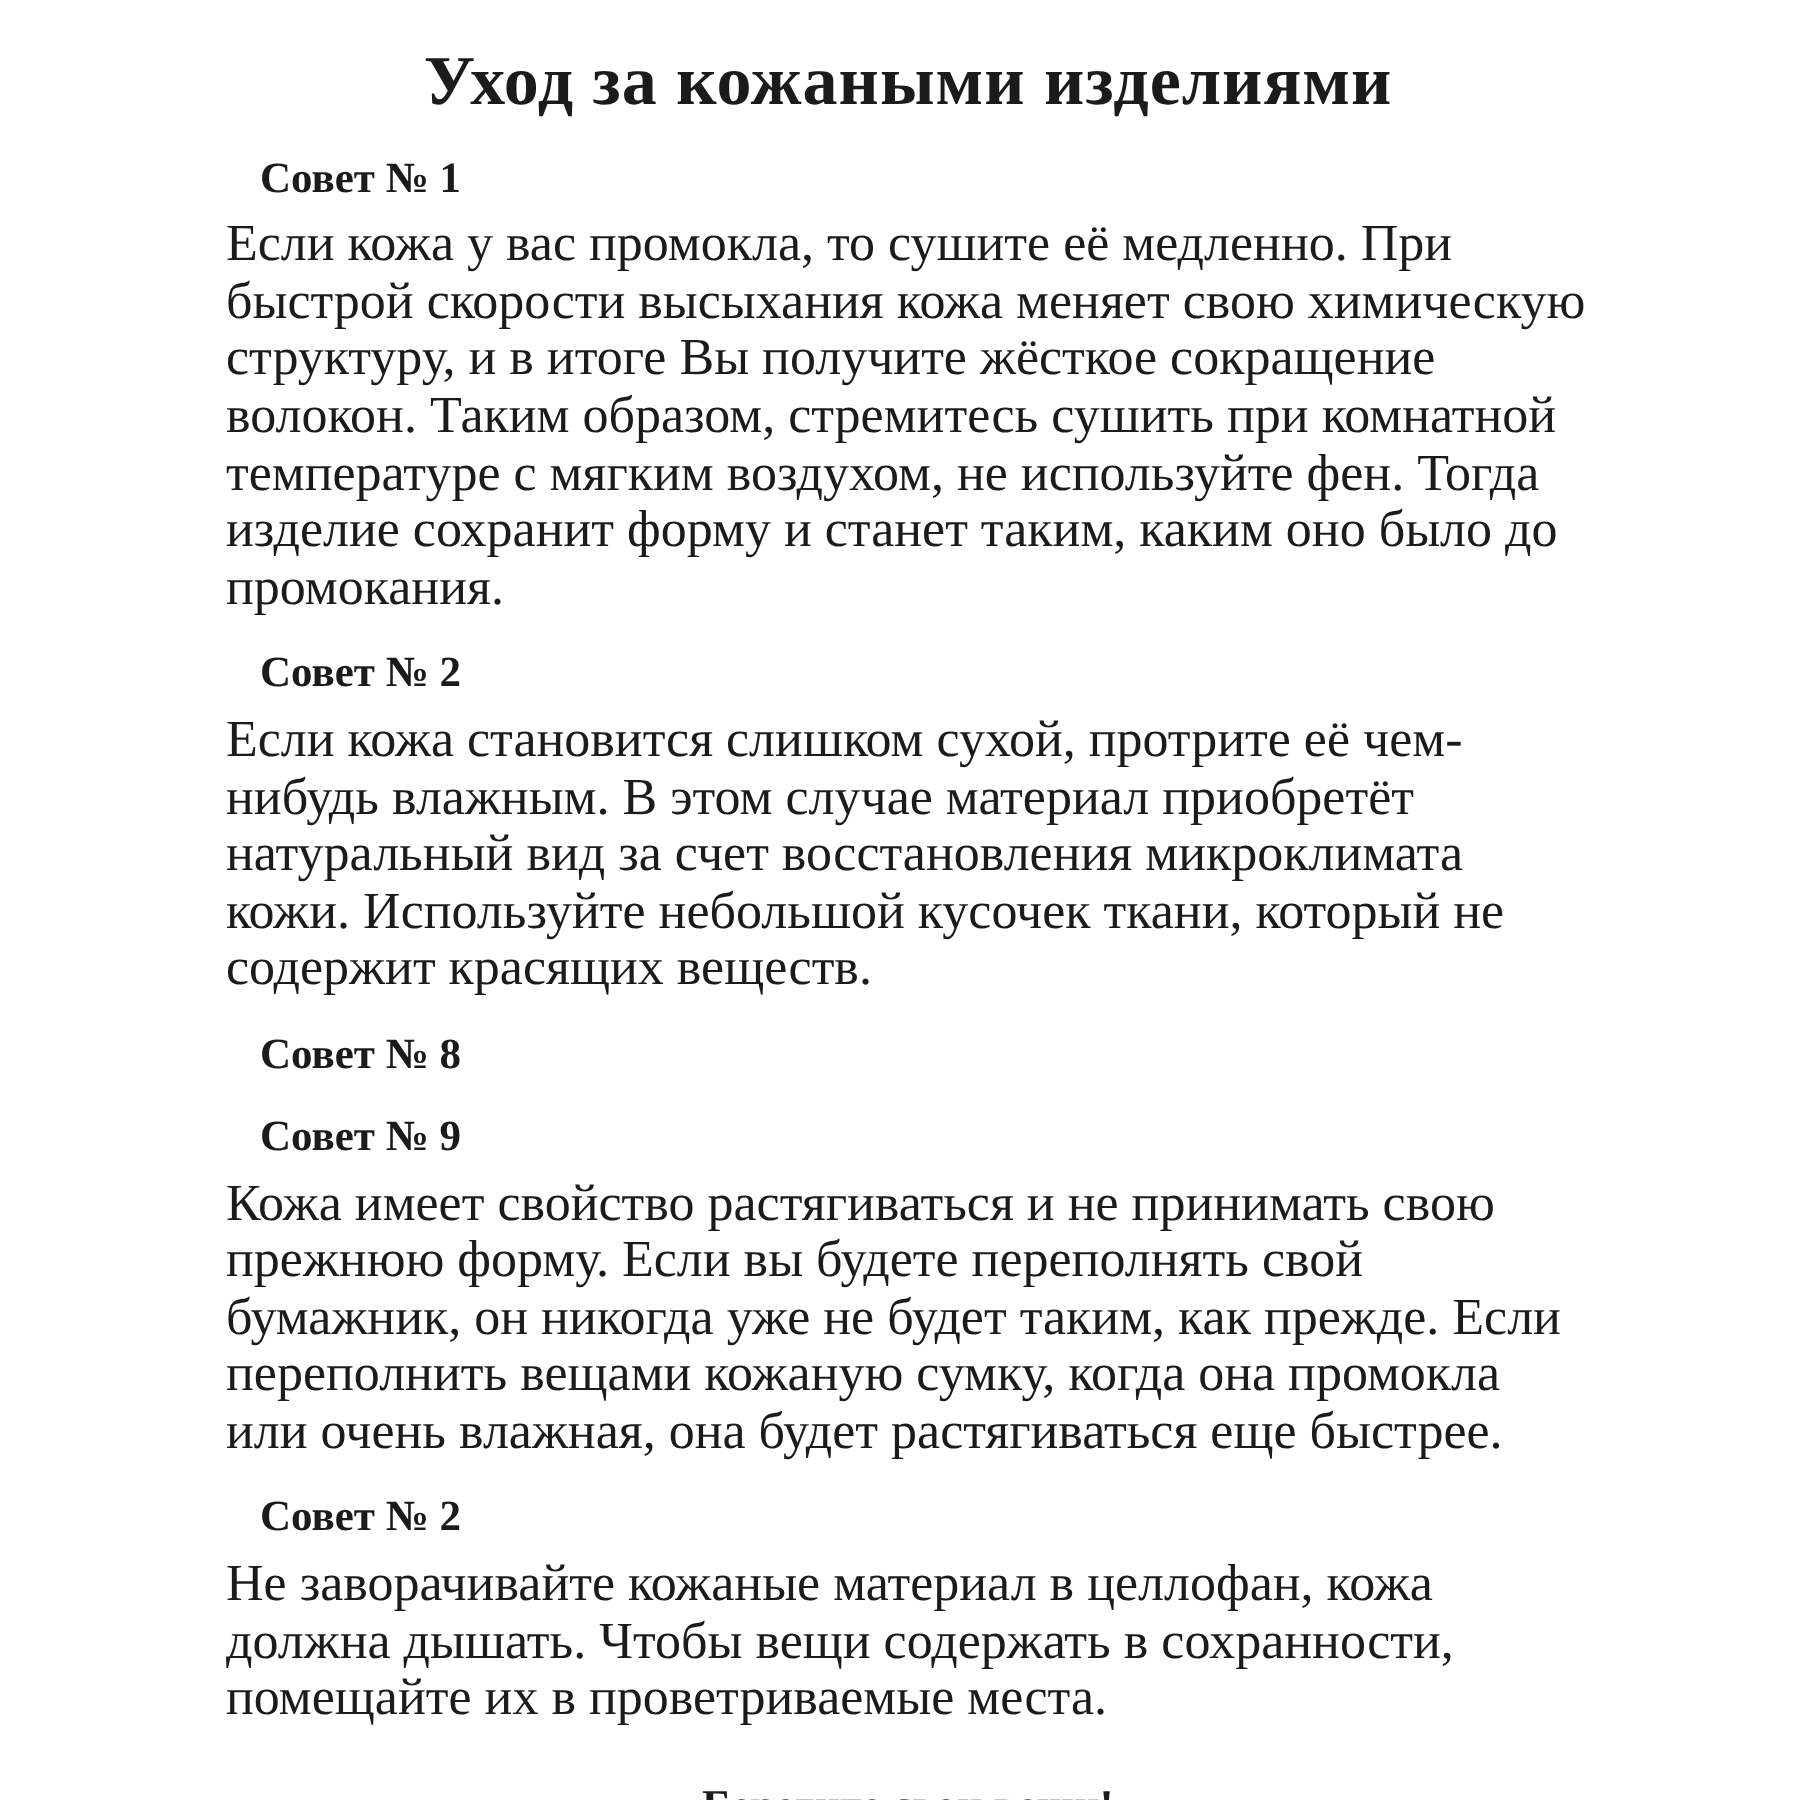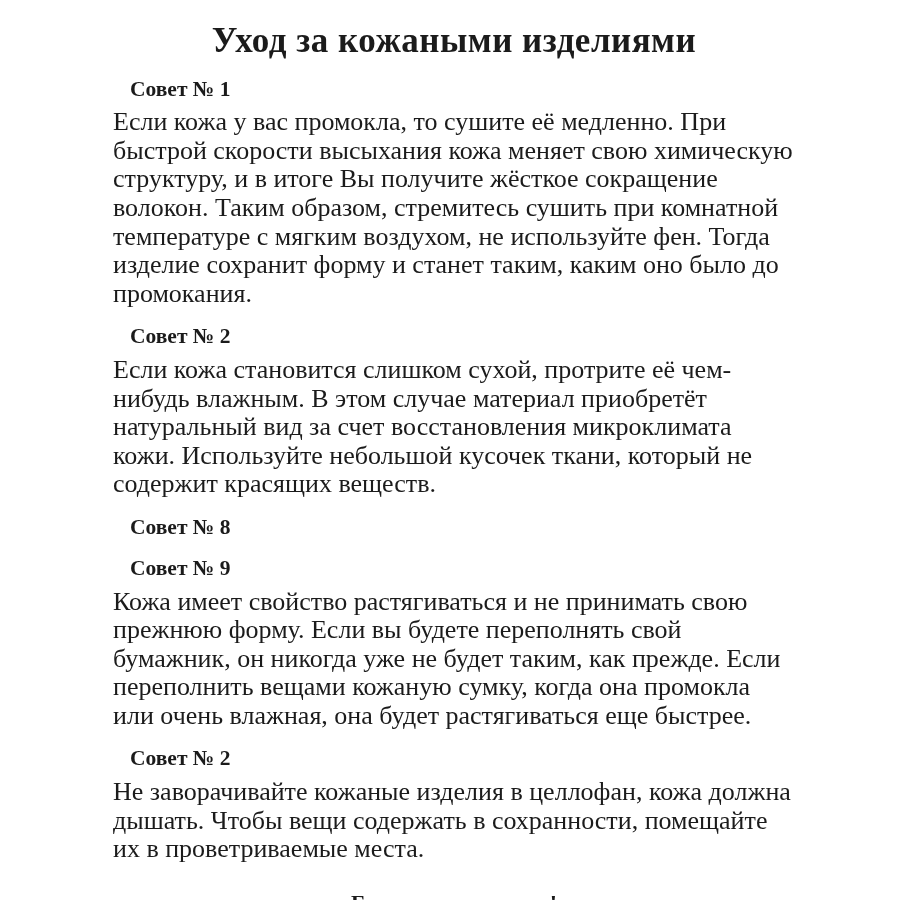--- a/index.html
+++ b/index.html
@@ -67,18 +67,18 @@
     <h2 class="tip-heading">Совет № 8</h2>
   </div>
 
   <div>
     <h2 class="tip-heading">Совет № 9</h2>
     <p class="tip-body">Кожа имеет свойство растягиваться и не принимать свою прежнюю форму. Если вы будете переполнять свой бумажник, он никогда уже не будет таким, как прежде. Если переполнить вещами кожаную сумку, когда она промокла или очень влажная, она будет растягиваться еще быстрее.</p>
   </div>
 
   <div>
     <h2 class="tip-heading">Совет № 2</h2>
-    <p class="tip-body">Не заворачивайте кожаные изделия в целлофан, кожа должна дышать. Чтобы вещи содержать в сохранности, помещайте их в проветриваемые места.</p>
+    <p class="tip-body">Не заворачивайте кожаные материал в целлофан, кожа должна дышать. Чтобы вещи содержать в сохранности, помещайте их в проветриваемые места.</p>
   </div>
 
   <p class="closing">Берегите свои вещи!</p>
 
 </div>
 
 </body></html>

